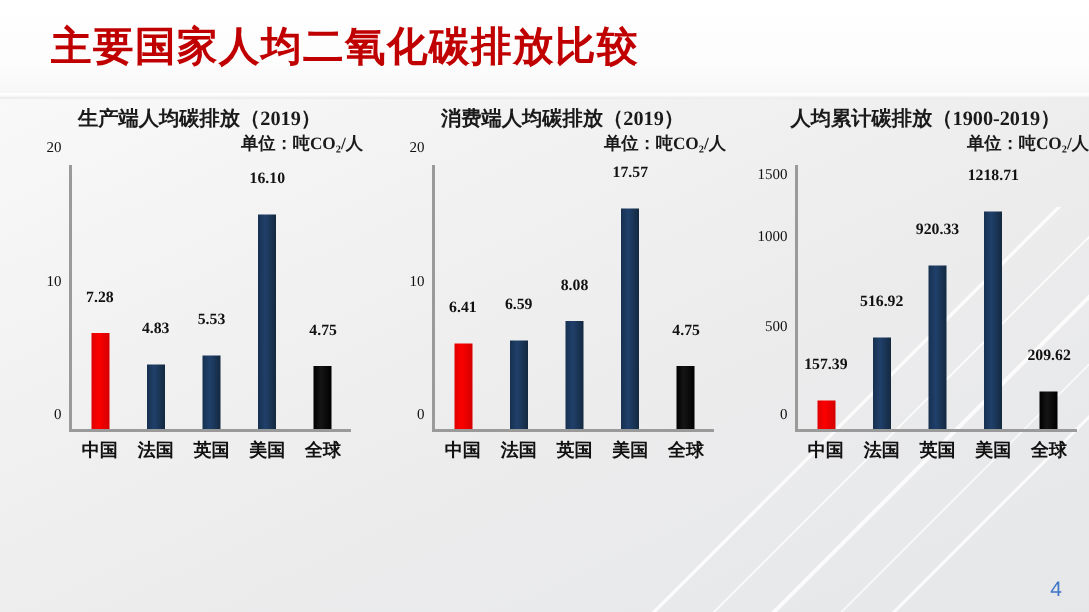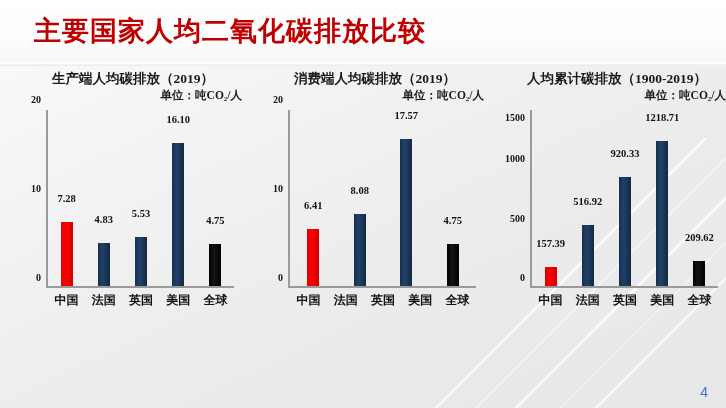--- a/index.html
+++ b/index.html
@@ -44,21 +44,21 @@
     position:absolute;left:46px;right:8px;top:44px;height:178px;
   }
   .axisline{
     position:absolute;left:0;top:0;bottom:0;width:2px;background:#9a9a9a;
   }
   .baseline{
     position:absolute;left:0;right:0;bottom:0;height:2px;background:#9a9a9a;
   }
   .ytick{
     position:absolute;right:100%;margin-right:5px;
-    font-size:10px;font-weight:bold;color:#111;
+    font-size:10px;font-weight:normal;color:#111;
     transform:translateY(-50%);white-space:nowrap;
   }
   .bars{
     position:absolute;left:2px;right:0;bottom:2px;top:0;
     display:flex;align-items:flex-end;justify-content:space-around;
   }
   .barcell{
     position:relative;flex:1 1 0;height:100%;
     display:flex;flex-direction:column;justify-content:flex-end;align-items:center;gap:16px;
   }
@@ -157,20 +157,24 @@
       <div class="plot">
         <div class="axisline"></div>
         <div class="baseline"></div>
         <div class="ytick" style="bottom:0px">0</div>
         <div class="ytick" style="bottom:89px">10</div>
         <div class="ytick" style="bottom:178px">20</div>
         <div class="bars">
           <div class="barcell">
             <span class="barvalue">6.41</span>
             <div class="bar red" style="height:57px"></div>
+          </div>
+          <div class="barcell">
+            <span class="barvalue">6.59</span>
+            <div class="bar navy" style="height:59px"></div>
           </div>
           <div class="barcell">
             <span class="barvalue">8.08</span>
             <div class="bar navy" style="height:72px"></div>
           </div>
           <div class="barcell">
             <span class="barvalue">17.57</span>
             <div class="bar navy" style="height:156px"></div>
           </div>
           <div class="barcell">

